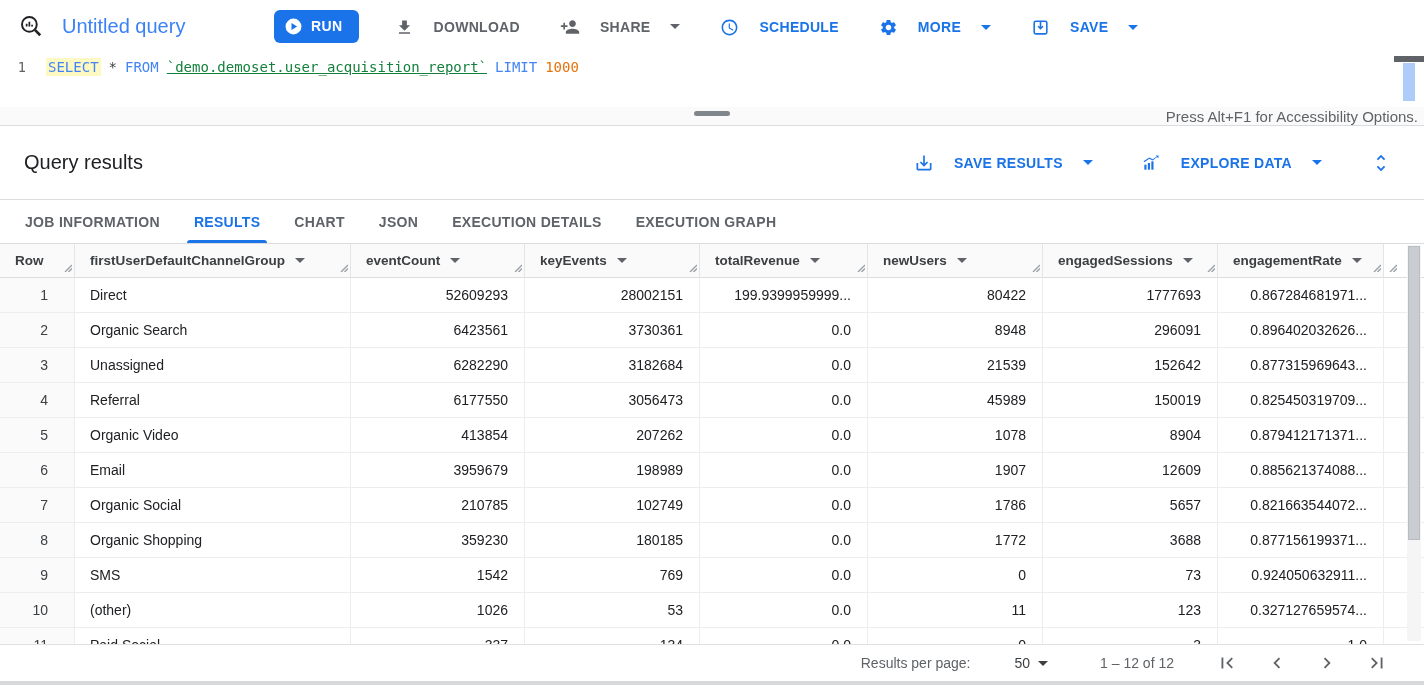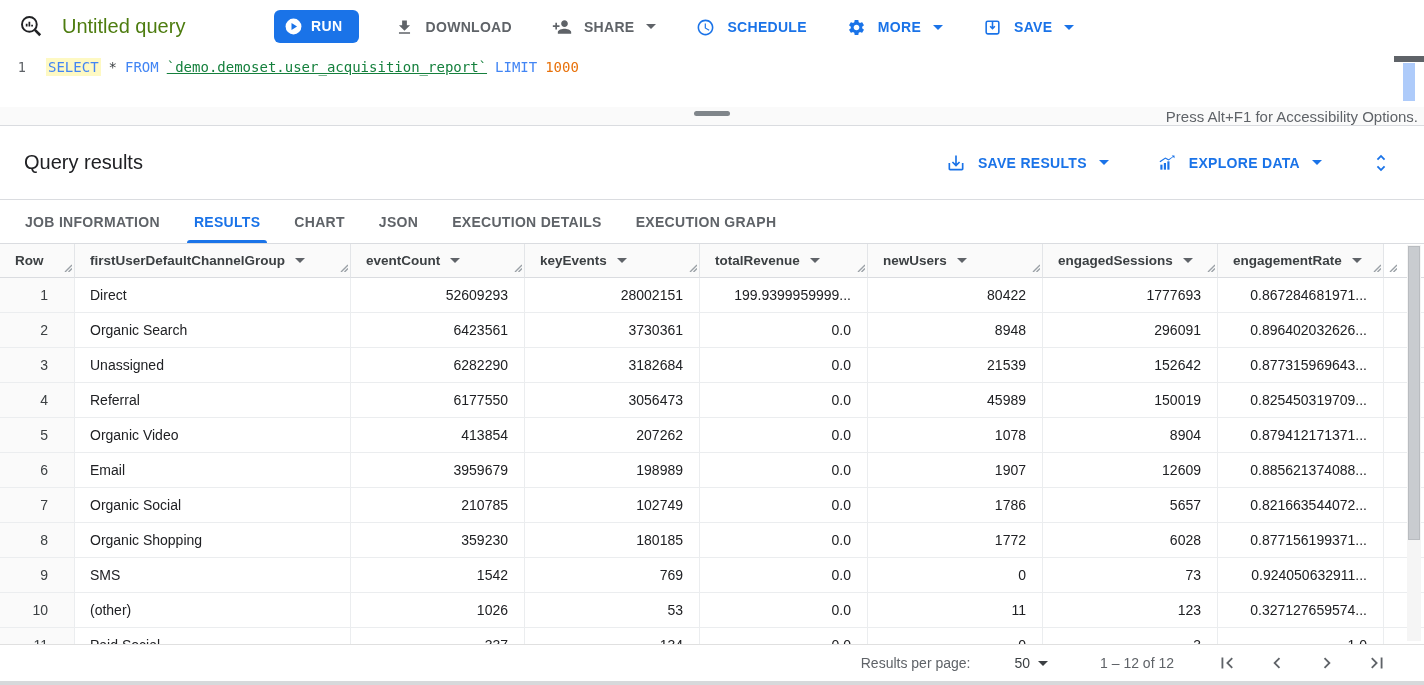--- a/index.html
+++ b/index.html
@@ -2,23 +2,23 @@
 <html><head>
 <meta charset="utf-8">
 <style>
   * { margin:0; padding:0; box-sizing:border-box; }
   html,body { width:1424px; height:685px; overflow:hidden; background:#fff;
     font-family:"Liberation Sans","DejaVu Sans",sans-serif; color:#202124; }
 
   
   .toolbar { height:52px; display:flex; align-items:center; padding:0 16px 0 18px; background:#fff; }
   .toolbar-left { flex:0 0 256px; display:flex; align-items:center; gap:18px; }
-  .query-title { font-size:20px; font-weight:400; color:#4d7c0f; white-space:nowrap; }
+  .query-title { font-size:20px; font-weight:400; color:#3b82f6; white-space:nowrap; }
   .toolbar-actions { display:flex; align-items:flex-end; gap:32px; }
-  .tb-btn { display:flex; align-items:center; gap:12px; border:none; background:transparent;
+  .tb-btn { display:flex; align-items:center; gap:20px; border:none; background:transparent;
     font-family:inherit; font-size:14px; font-weight:600; letter-spacing:.3px; cursor:pointer; padding:6px 4px; }
   .tb-gray { color:#5f6368; }
   .tb-blue { color:#1a73e8; }
   .run-btn { display:flex; align-items:center; gap:8px; background:#1a73e8; color:#fff;
     border:none; border-radius:6px; padding:6px 16px 6px 10px; font-family:inherit;
     font-size:14px; font-weight:700; letter-spacing:.4px; cursor:pointer; height:33px; }
   .caret { width:0; height:0; border-left:5px solid transparent; border-right:5px solid transparent;
     border-top:5px solid currentColor; display:inline-block; }
   .icon { display:inline-flex; align-items:center; justify-content:center; }
 
@@ -397,21 +397,21 @@
         <div class="td td-num">0.821663544072...</div>
         <div class="td col-filler"></div>
       </div>
       <div class="tr">
         <div class="td td-rownum">8</div>
         <div class="td td-text">Organic Shopping</div>
         <div class="td td-num">359230</div>
         <div class="td td-num">180185</div>
         <div class="td td-num">0.0</div>
         <div class="td td-num">1772</div>
-        <div class="td td-num">6028</div>
+        <div class="td td-num">3688</div>
         <div class="td td-num">0.877156199371...</div>
         <div class="td col-filler"></div>
       </div>
       <div class="tr">
         <div class="td td-rownum">9</div>
         <div class="td td-text">SMS</div>
         <div class="td td-num">1542</div>
         <div class="td td-num">769</div>
         <div class="td td-num">0.0</div>
         <div class="td td-num">0</div>

